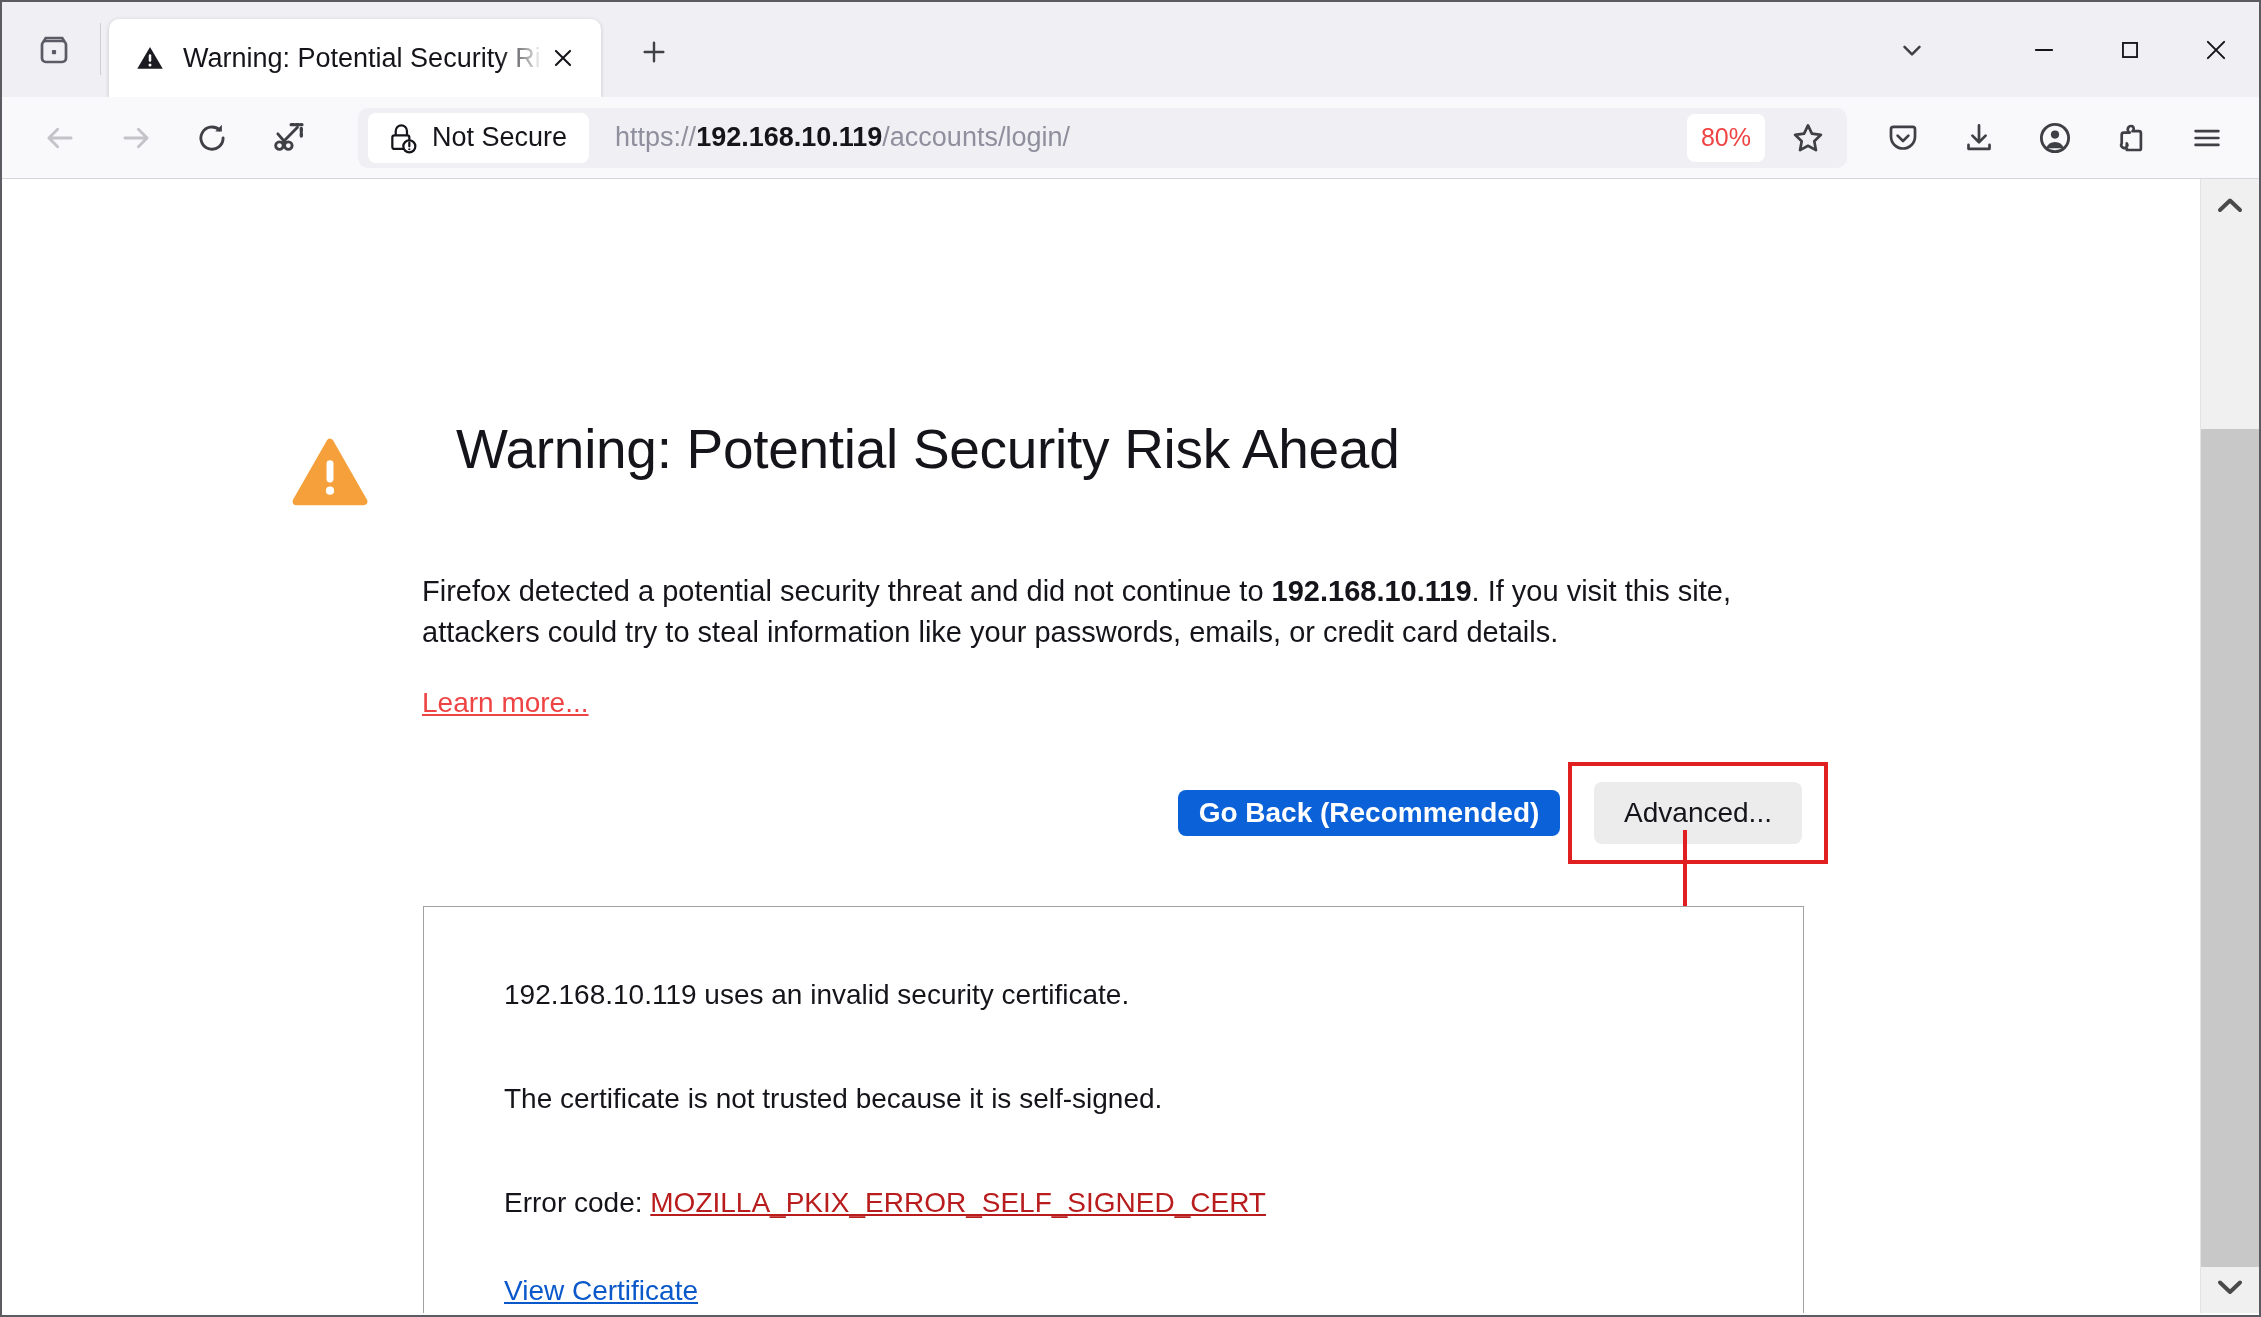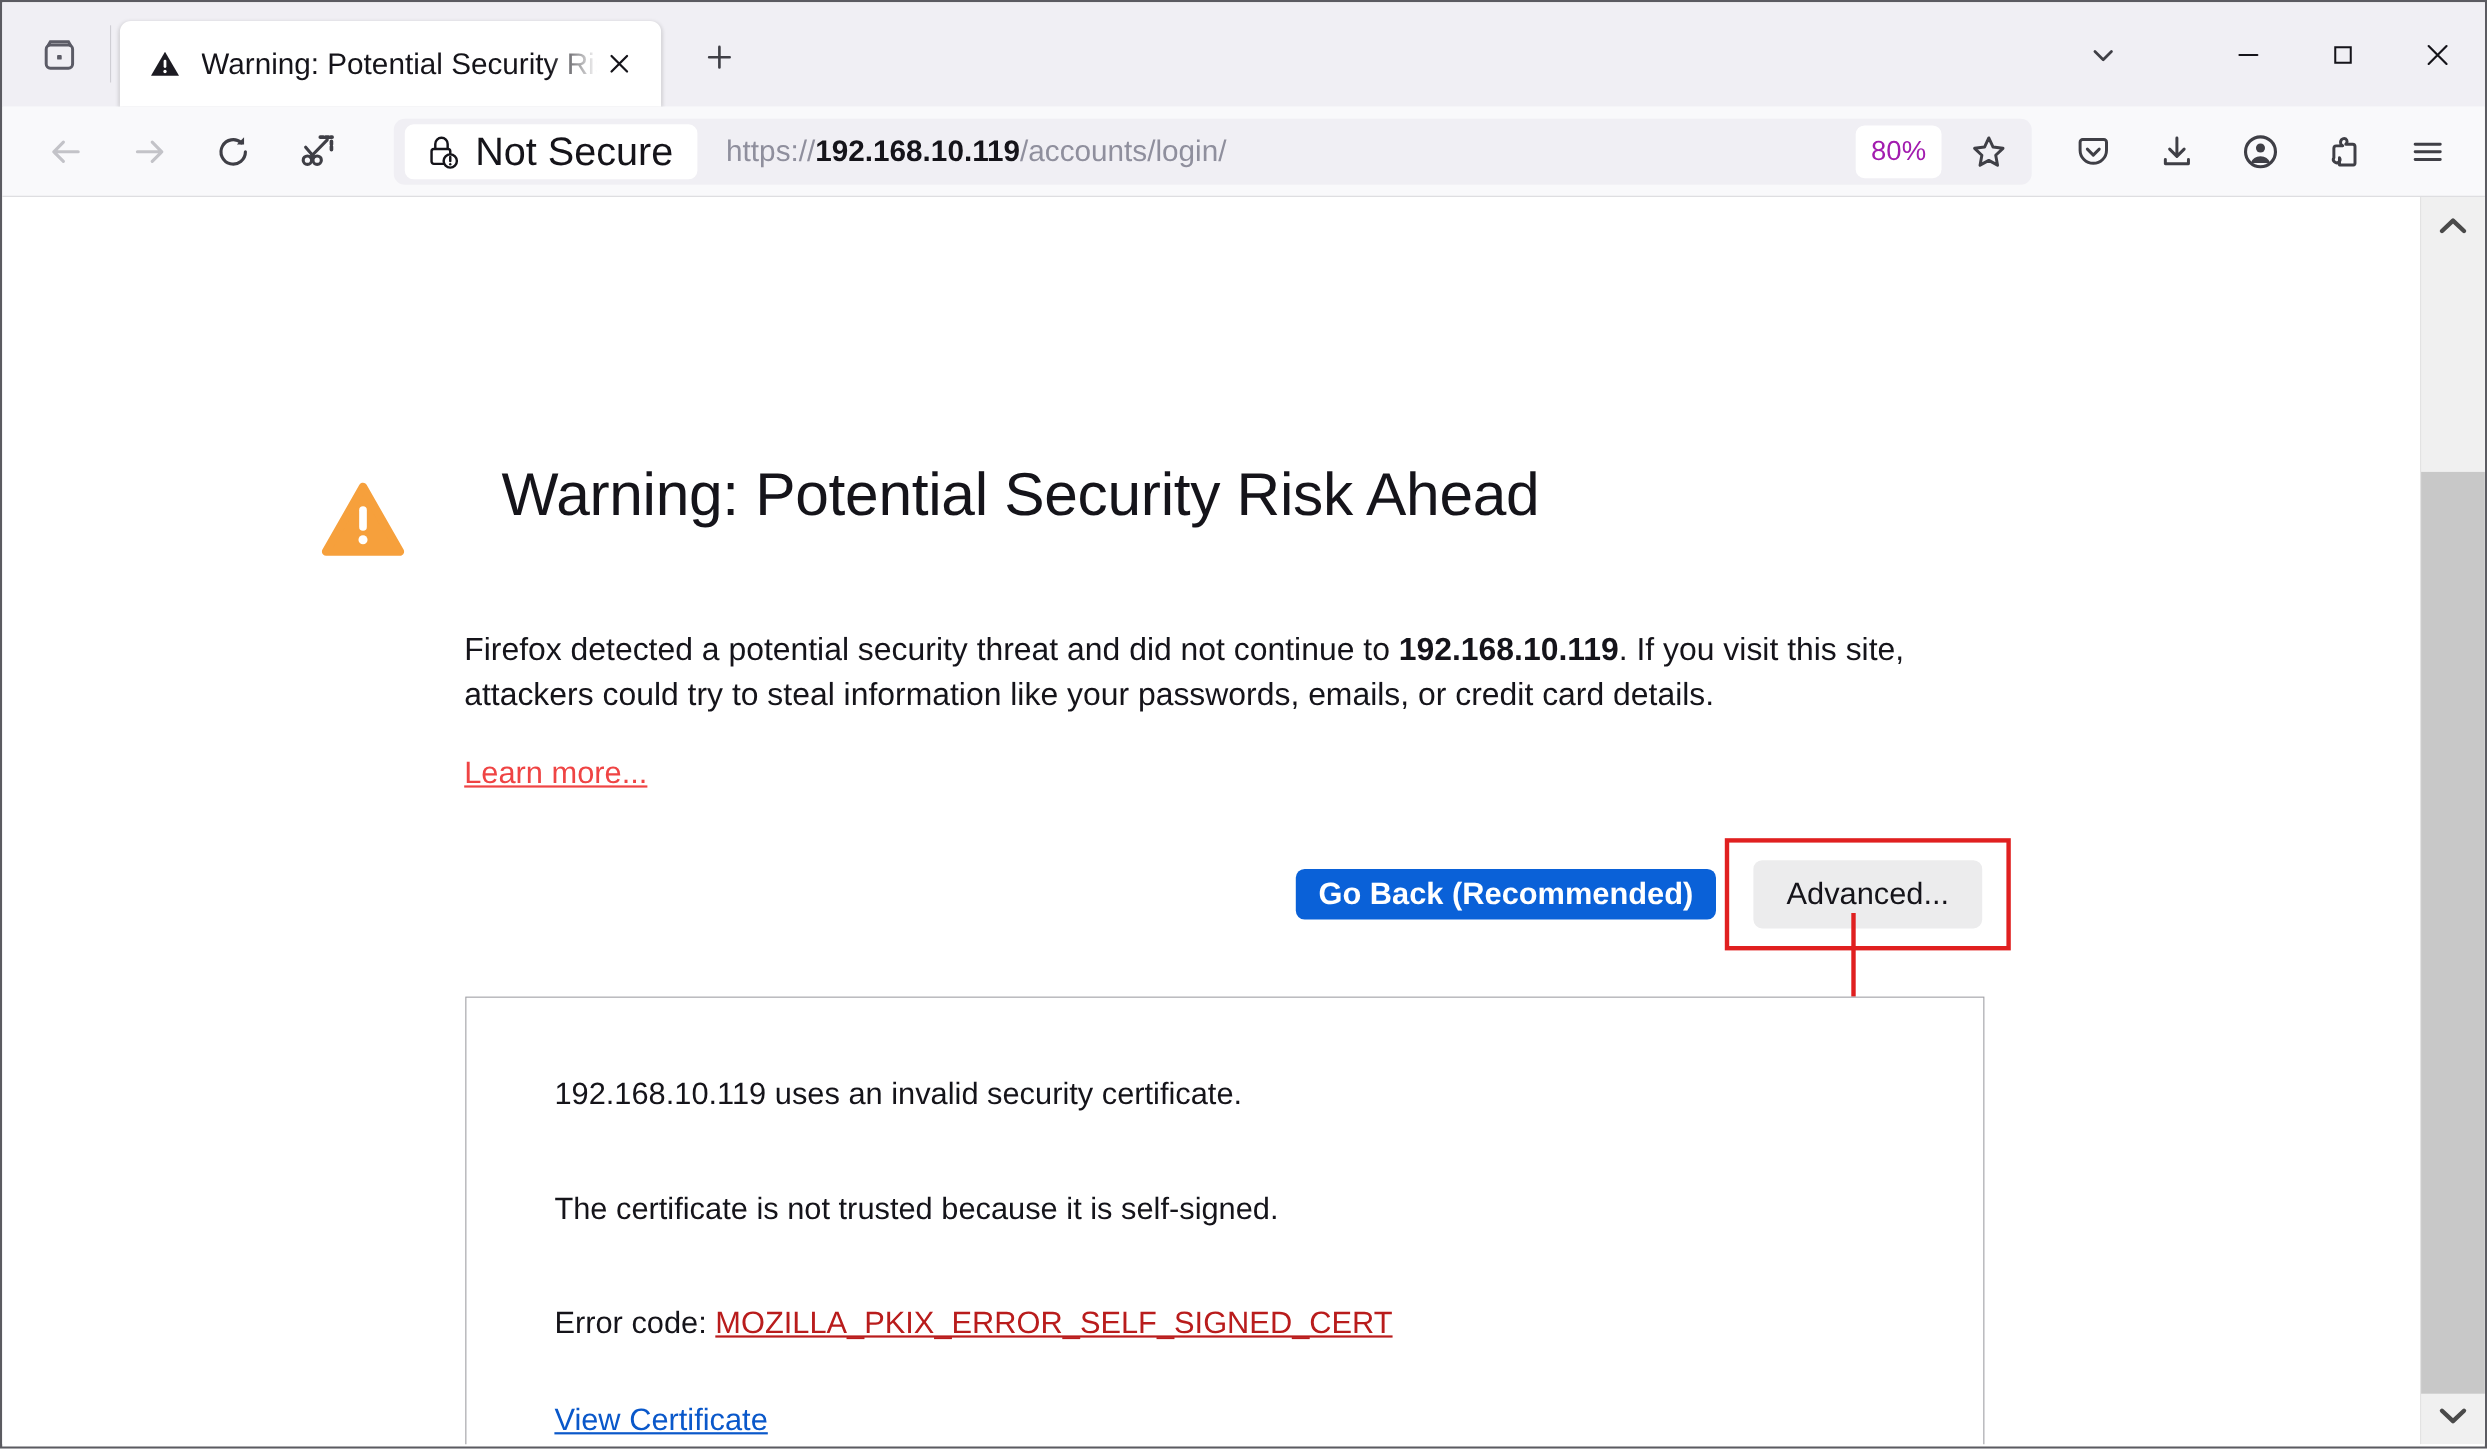--- a/index.html
+++ b/index.html
@@ -114,39 +114,39 @@
   .notsecure-chip {
     display: flex;
     align-items: center;
     gap: 14px;
     background: #ffffff;
     border-radius: 8px;
     height: 50px;
     padding: 0 22px 0 18px;
   }
   .notsecure-text {
-    font-size: 36px;
+    font-size: 27px;
     color: #15141a;
   }
   .urltext {
     margin-left: 26px;
     font-size: 27px;
     color: #8f8f9d;
     white-space: nowrap;
   }
   .urltext b { color: #15141a; font-weight: 600; }
   .zoom-chip {
     margin-left: auto;
     background: #ffffff;
     border-radius: 8px;
     height: 48px;
     min-width: 78px;
     display: flex; align-items: center; justify-content: center;
     font-size: 25px;
-    color: #a21caf;
+    color: #ef4444;
     padding: 0 12px;
   }
   .star-btn {
     width: 58px; height: 56px;
     margin-left: 14px;
     display: flex; align-items: center; justify-content: center;
     border-radius: 6px;
   }
   .toolbar-icons { display: flex; align-items: center; }
   .ticon {

